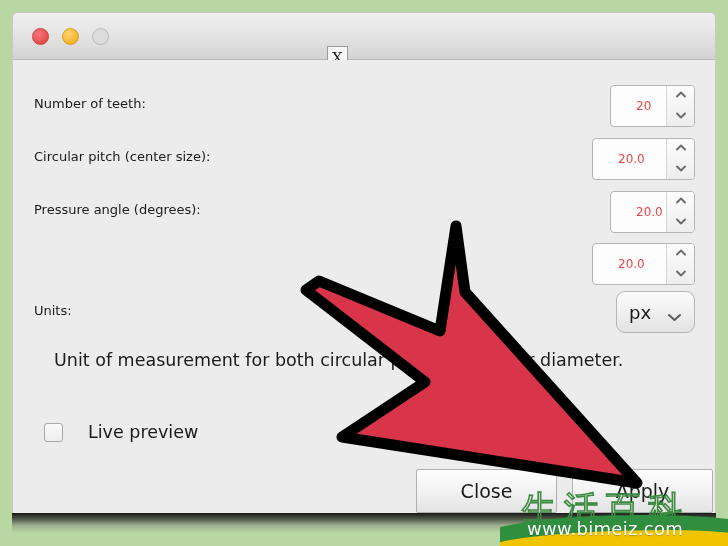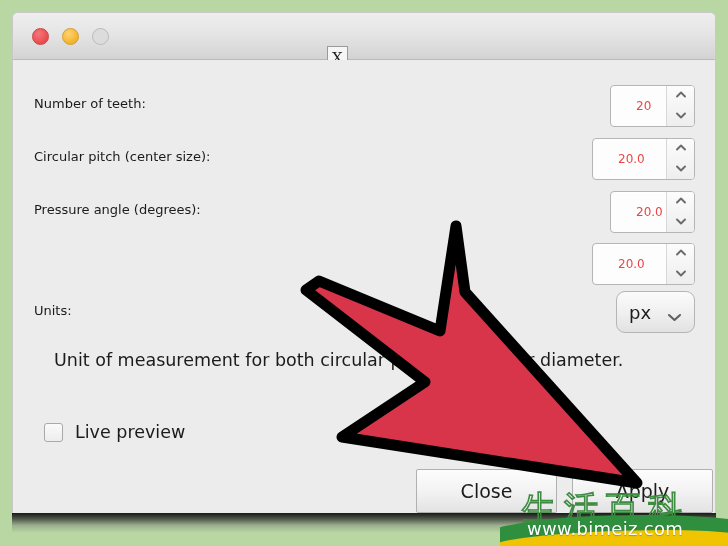--- a/index.html
+++ b/index.html
@@ -145,21 +145,21 @@
 
   
   .check-row { position: absolute; left: 31px; display: flex; align-items: center; gap: 12px; }
   .checkbox {
     width: 19px; height: 19px;
     border: 1px solid #a9a9a9;
     border-radius: 3px;
     background: linear-gradient(to bottom, #fafafa, #ededed);
     box-sizing: border-box;
   }
-  .check-label { font-size: 17.5px; color: #1b1b1b; }
+  .check-label { font-size: 17.5px; color: #1b1b1b; margin-left: 13px; }
 
   
   .btn {
     position: absolute;
     height: 44px;
     border: 1px solid #b0b0b0;
     border-radius: 2px;
     background: linear-gradient(to bottom, #fdfdfd 0%, #f3f3f3 48%, #e3e3e3 100%);
     box-sizing: border-box;
     display: flex; align-items: center; justify-content: center;

